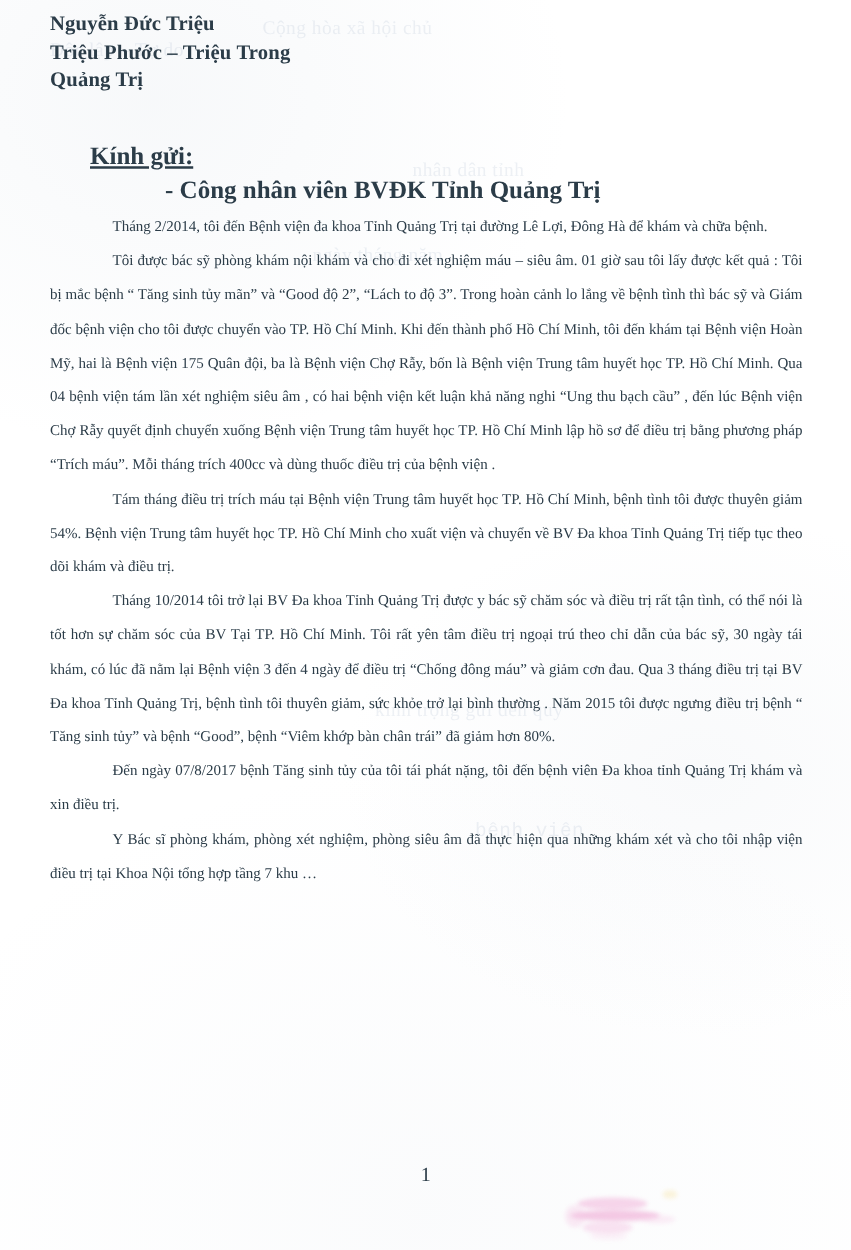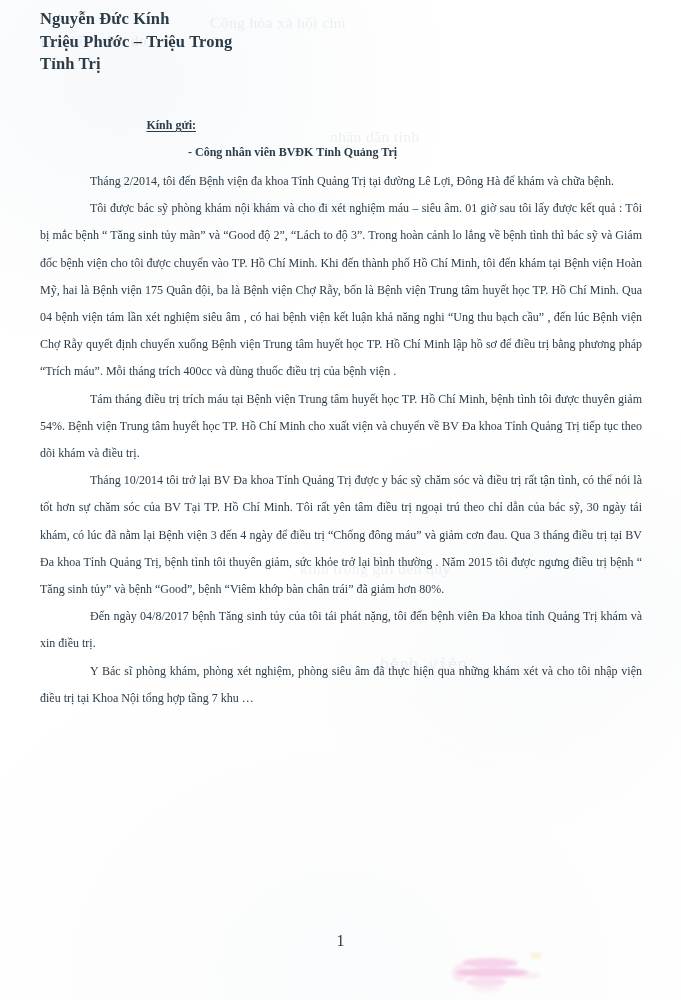--- a/index.html
+++ b/index.html
@@ -45,39 +45,38 @@
     top: 8px;
     font-weight: bold;
     font-size: 16.5px;
     line-height: 22.5px;
     letter-spacing: 0.15px;
   }
   .header div { white-space: nowrap; }
 
   .recipient {
     position: absolute;
-    left: 88px;
+    left: 72px;
     top: 112px;
     font-weight: bold;
-    font-size: 12px;
+    font-size: 20px;
     line-height: 27px;
-    text-align: right;
   }
   .recipient-row {
     display: flex;
     align-items: baseline;
     white-space: nowrap;
   }
   .kinh-gui {
     text-decoration: underline;
     text-underline-offset: 2px;
     width: 108px;
     flex: 0 0 108px;
   }
-  .recipient-line2 { margin-left: 100px; }
+  .recipient-line2 { margin-left: 60px; }
 
   .body {
     position: absolute;
     left: 40px;
     top: 168px;
     width: 602px;
     font-size: 12px;
     line-height: 27.2px;
     text-align: justify;
     text-justify: inter-word;
@@ -128,38 +127,38 @@
   <div class="scan-tint"></div>
 
   <div class="bleed" style="left:210px; top:14px;">Cộng hòa xã hội chủ</div>
   <div class="bleed" style="left:40px; top:32px;">Độc lập  –  Tự do</div>
   <div class="bleed" style="left:330px; top:118px;margin-top:10px;">nhân dân tỉnh</div>
   <div class="bleed" style="left:250px; top:196px;">ngày tháng năm</div>
   <div class="bleed" style="left:300px; top:560px;">kính trọng gửi đến quý</div>
   <div class="bleed" style="left:380px; top:656px;font-family:Liberation Mono, monospace;">bệnh viện</div>
 
   <div class="header">
-    <div>Nguyễn Đức Kính</div>
+    <div>Nguyễn Đức Triệu</div>
     <div>Triệu Phước – Triệu Trong</div>
-    <div>Tỉnh Trị</div>
+    <div>Quảng Trị</div>
   </div>
 
   <div class="recipient">
     <div class="recipient-row">
       <span class="kinh-gui">Kính gửi:</span>
     </div>
     <div class="recipient-line2">- Công nhân viên BVĐK Tỉnh Quảng Trị</div>
   </div>
 
   <div class="body">
     <p>Tháng 2/2014, tôi đến Bệnh viện đa khoa Tỉnh Quảng Trị tại đường Lê Lợi, Đông Hà để khám và chữa bệnh.</p>
     <p>Tôi được bác sỹ phòng khám nội khám và cho đi xét nghiệm máu – siêu âm. 01 giờ sau tôi lấy được kết quả : Tôi bị mắc bệnh “ Tăng sinh tủy mãn” và “Good độ 2”, “Lách to độ 3”. Trong hoàn cảnh lo lắng về bệnh tình thì bác sỹ và Giám đốc bệnh viện cho tôi được chuyển vào TP. Hồ Chí Minh. Khi đến thành phố Hồ Chí Minh, tôi đến khám tại Bệnh viện Hoàn Mỹ, hai là Bệnh viện 175 Quân đội, ba là Bệnh viện Chợ Rẫy, bốn là Bệnh viện Trung tâm huyết học TP. Hồ Chí Minh. Qua 04 bệnh viện tám lần xét nghiệm siêu âm , có hai bệnh viện kết luận khả năng nghi “Ung thu bạch cầu” , đến lúc Bệnh viện Chợ Rẫy quyết định chuyển xuống Bệnh viện Trung tâm huyết học TP. Hồ Chí Minh lập hồ sơ để điều trị bằng phương pháp “Trích máu”. Mỗi tháng trích 400cc và dùng thuốc điều trị của bệnh viện .</p>
     <p>Tám tháng điều trị trích máu tại Bệnh viện Trung tâm huyết học TP. Hồ Chí Minh, bệnh tình tôi được thuyên giảm 54%. Bệnh viện Trung tâm huyết học TP. Hồ Chí Minh cho xuất viện và chuyển về BV Đa khoa Tỉnh Quảng Trị tiếp tục theo dõi khám và điều trị.</p>
     <p>Tháng 10/2014 tôi trở lại BV Đa khoa Tỉnh Quảng Trị được y bác sỹ chăm sóc và điều trị rất tận tình, có thể nói là tốt hơn sự chăm sóc của BV Tại TP. Hồ Chí Minh. Tôi rất yên tâm điều trị ngoại trú theo chỉ dẫn của bác sỹ, 30 ngày tái khám, có lúc đã nằm lại Bệnh viện 3 đến 4 ngày để điều trị “Chống đông máu” và giảm cơn đau. Qua 3 tháng điều trị tại BV Đa khoa Tỉnh Quảng Trị, bệnh tình tôi thuyên giảm, sức khỏe trở lại bình thường . Năm 2015 tôi được ngưng điều trị bệnh “ Tăng sinh tủy” và bệnh “Good”, bệnh “Viêm khớp bàn chân trái” đã giảm hơn 80%.</p>
-    <p>Đến ngày 04/8/2017 bệnh Tăng sinh tủy của tôi tái phát nặng, tôi đến bệnh viên Đa khoa tỉnh Quảng Trị khám và xin điều trị.</p>
+    <p>Đến ngày 07/8/2017 bệnh Tăng sinh tủy của tôi tái phát nặng, tôi đến bệnh viên Đa khoa tỉnh Quảng Trị khám và xin điều trị.</p>
     <p>Y Bác sĩ phòng khám, phòng xét nghiệm, phòng siêu âm đã thực hiện qua những khám xét và cho tôi nhập viện điều trị tại Khoa Nội tổng hợp tầng 7 khu …</p>
   </div>
 
   <div class="page-number">1</div>
 
   <div class="stamp-bleed">
     <span class="sb1"></span>
     <span class="sb2"></span>
     <span class="sb3"></span>
     <span class="sb4"></span>

